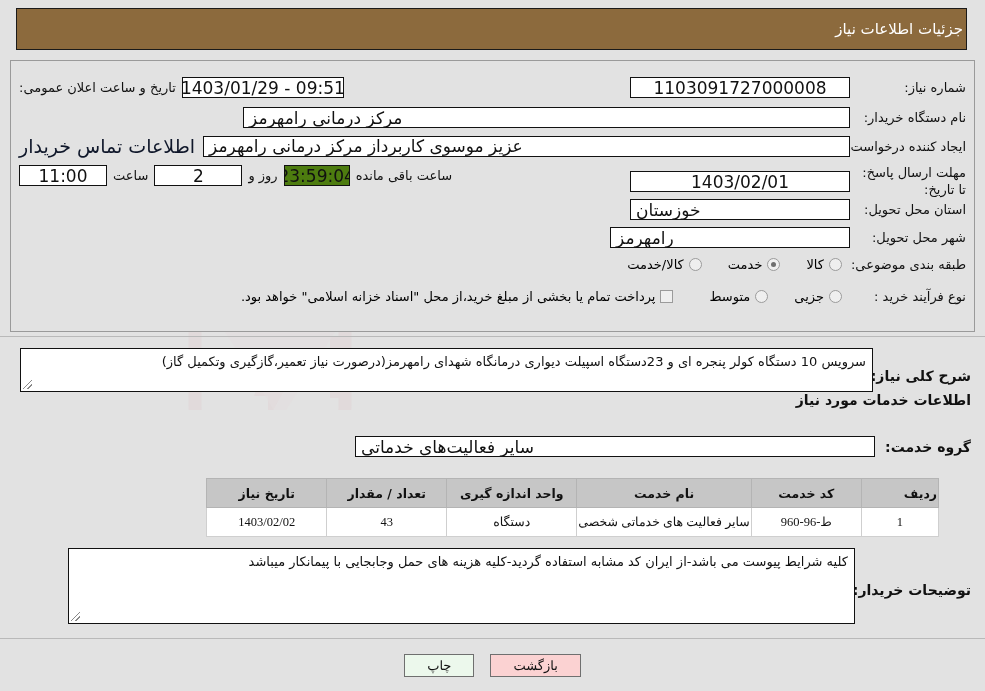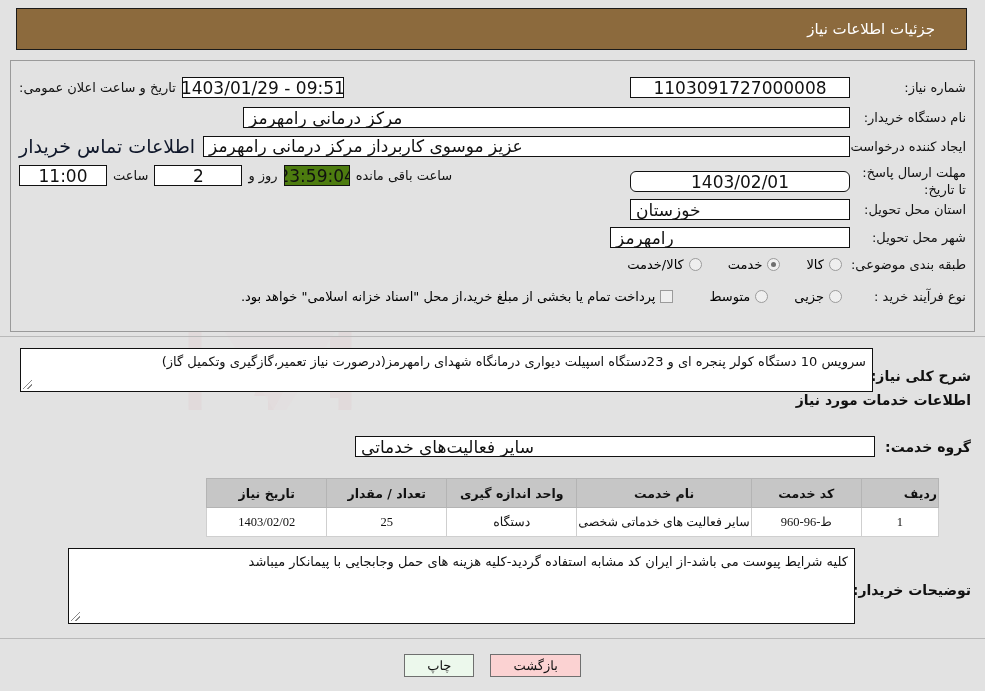--- a/index.html
+++ b/index.html
@@ -30,21 +30,21 @@
 
   
   .titlebar {
     position: absolute;
     top: 8px; right: 18px; left: 16px;
     height: 42px;
     background: #8c6a3d;
     border: 1px solid #1a1a1a;
     display: flex; align-items: center;
     justify-content: flex-start;
-    padding-right: 31px;
+    padding-right: 3px;
     z-index: 2;
   }
   .titlebar .ttl {
     color: #ffffff;
     font-size: 15px;
   }
 
   
   .panel {
     position: absolute;
@@ -242,21 +242,21 @@
     </div>
 
     <div class="row" style="top:74px; right:8px; left:8px;">
       <span class="lbl" style="width:110px;">ایجاد کننده درخواست:</span>
       <div class="fld r" style="flex:1; margin-right:6px; margin-left:8px;">عزیز موسوی کاربرداز مرکز درمانی رامهرمز</div>
       <span class="linklike">اطلاعات تماس خریدار</span>
     </div>
 
     <div class="row" style="top:104px; right:8px;">
       <span class="lbl" style="width:110px; white-space:normal; line-height:1.3;">مهلت ارسال پاسخ: تا تاریخ:</span>
-      <div class="fld c" style="width:220px; margin-right:6px;border-radius:6px;">1403/02/01</div>
+      <div class="fld c" style="width:220px; margin-right:6px;">1403/02/01</div>
     </div>
     <div class="row" style="top:104px; left:8px;">
       <span class="inline-lbl">ساعت باقی مانده</span>
       <div class="fld cream c" style="width:66px;">23:59:04</div>
       <span class="inline-lbl">روز و</span>
       <div class="fld c" style="width:88px;">2</div>
       <span class="inline-lbl">ساعت</span>
       <div class="fld c" style="width:88px;">11:00</div>
     </div>
 
@@ -327,21 +327,21 @@
         <th style="width:120px;margin-top:16px;">تعداد / مقدار</th>
         <th style="width:120px;">تاریخ نیاز</th>
       </tr>
     </thead>
     <tbody>
       <tr>
         <td>1</td>
         <td>ط-96-960</td>
         <td>سایر فعالیت های خدماتی شخصی</td>
         <td>دستگاه</td>
-        <td>25</td>
+        <td>43</td>
         <td>1403/02/02</td>
       </tr>
     </tbody>
   </table>
 
   <div class="section-head" style="top:582px; right:14px; font-size:14px;">توضیحات خریدار:</div>
   <div class="ta" style="position:absolute; top:548px; right:130px; left:68px; height:76px; z-index:1;">کلیه شرایط پیوست می باشد-از ایران کد مشابه استفاده گردید-کلیه هزینه های حمل وجابجایی با پیمانکار میباشد</div>
 
   <div class="divider" style="top:638px;"></div>
 

